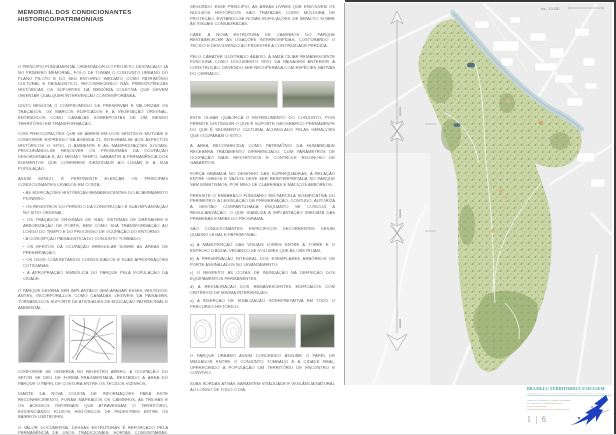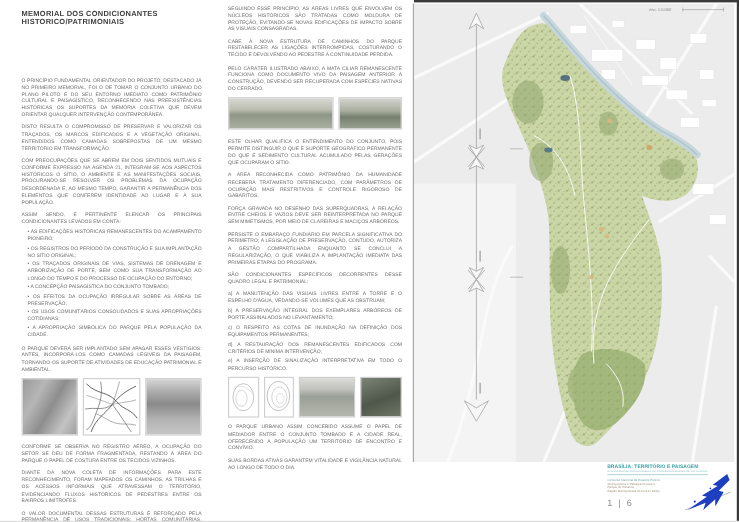--- a/index.html
+++ b/index.html
@@ -31,21 +31,21 @@
   .sketch{background:#ffffff;}
   .fig svg{display:block;width:100%;height:100%;}
   
   .map-wrap{position:absolute;left:345px;top:3px;width:267px;height:382px;}
   .map-rule{position:absolute;left:344px;top:3px;width:1px;height:382px;background:#a8a8a8;}
   
   .edge-top{position:absolute;left:345px;top:0;width:271px;height:1.5px;background:#3a3a3a;}
   .edge-right{position:absolute;right:0;top:0;width:2px;height:435px;background:#3a3a3a;}
   .edge-bottom{position:absolute;left:0;bottom:0;width:616px;height:1px;background:#dedede;}
   
-  .tblock{position:absolute;left:506px;top:386px;width:84px;}
+  .tblock{position:absolute;left:527px;top:386px;width:84px;font-family:Liberation Serif, serif;}
   .tblock .ptitle{font-size:4.15px;font-weight:bold;color:#3da4a4;letter-spacing:.05px;white-space:nowrap;overflow:hidden;}
   .tblock .psub{font-size:2.3px;color:#8fc2c2;white-space:nowrap;overflow:hidden;margin-top:.6px;border-bottom:.4px solid #bcdcdc;padding-bottom:1px;}
   .tblock .info{margin-top:3px;width:44px;}
   .tblock .info div{font-size:2.55px;line-height:1.25;color:#a39781;white-space:nowrap;overflow:hidden;}
   .tblock .info div:first-child{color:#79a8a4;}
   .pageno{font-size:7.5px;color:#8c8c8c;letter-spacing:1.5px;margin-top:3.5px;}
   .logo{position:absolute;left:570px;top:394px;width:40px;height:35px;}
 </style>
 </head>
 <body>

